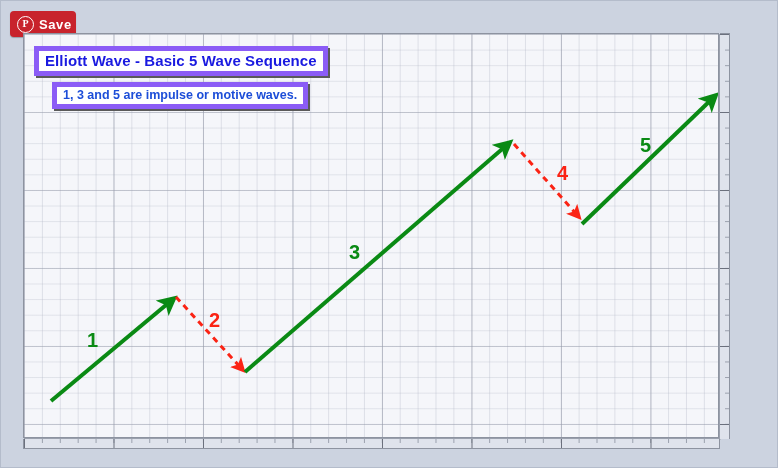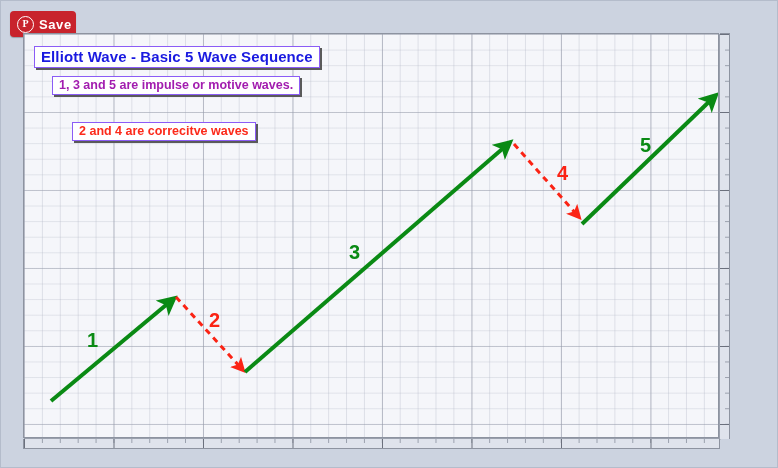--- a/index.html
+++ b/index.html
@@ -106,36 +106,36 @@
       linear-gradient(to bottom, #6b707d 1px, transparent 1px),
       linear-gradient(to bottom, #9aa0ad 1px, transparent 1px);
     background-size:9px 78px, 4px 15.6px;
     background-repeat:repeat-y;
     background-position:right 0, right 0;
   }
   
   .anno{
     position:absolute;
     background:#ffffff;
-    border:1px solid #8b5cf6;
+    border:5px solid #8b5cf6;
     box-shadow:2px 2px 0 #5a5a5a;
     padding:1px 6px 2px 6px;
     font-weight:bold;
     white-space:nowrap;
     box-sizing:border-box;
     line-height:1.15;
   }
   #anno-title{
     left:10px;top:12px;
     font-size:15px;color:#1a1ae0;
     letter-spacing:.1px;
   }
   #anno-green{
-    left:28px;top:42px;
-    font-size:12.5px;color:#a21caf;
+    left:28px;top:48px;
+    font-size:12.5px;color:#1d4ed8;
   }
   #anno-red{
     left:48px;top:88px;
     font-size:12.5px;color:#fc2a1a;
   }
   
   .wnum{
     position:absolute;
     font-weight:bold;
     font-size:20px;
@@ -172,21 +172,20 @@
           </defs>
           <line x1="27" y1="367" x2="148" y2="266" stroke="#0a8a14" stroke-linecap="butt" stroke-width="4" marker-end="url(#ah-g)"></line>
           <line x1="152" y1="263" x2="218" y2="335" stroke="#fb2314" stroke-linecap="butt" stroke-width="3" stroke-dasharray="6 5" marker-end="url(#ah-r)"></line>
           <line x1="221" y1="338" x2="484" y2="110" stroke="#0a8a14" stroke-linecap="butt" stroke-width="4" marker-end="url(#ah-g)"></line>
           <line x1="490" y1="110" x2="554" y2="182" stroke="#fb2314" stroke-linecap="butt" stroke-width="3" stroke-dasharray="6 5" marker-end="url(#ah-r)"></line>
           <line x1="558" y1="190" x2="690" y2="63" stroke="#0a8a14" stroke-linecap="butt" stroke-width="4" marker-end="url(#ah-g)"></line>
         </svg>
 
       <div class="anno" id="anno-title">Elliott Wave - Basic 5 Wave Sequence</div>
       <div class="anno" id="anno-green">1, 3 and 5 are impulse or motive waves.</div>
-      <div class="anno" id="anno-red">2 and 4 are correcitve waves</div>
     <div class="wnum g" style="left: 63px; top: 295px;">1</div>
         <div class="wnum r" style="left: 185px; top: 275px;">2</div>
         <div class="wnum g" style="left: 325px; top: 207px;">3</div>
         <div class="wnum r" style="left: 533px; top: 128px;">4</div>
         <div class="wnum g" style="left: 616px; top: 100px;">5</div>
       </div>
 
     <div id="ruler-bottom"></div>
     <div id="ruler-right"></div>
   </div>

